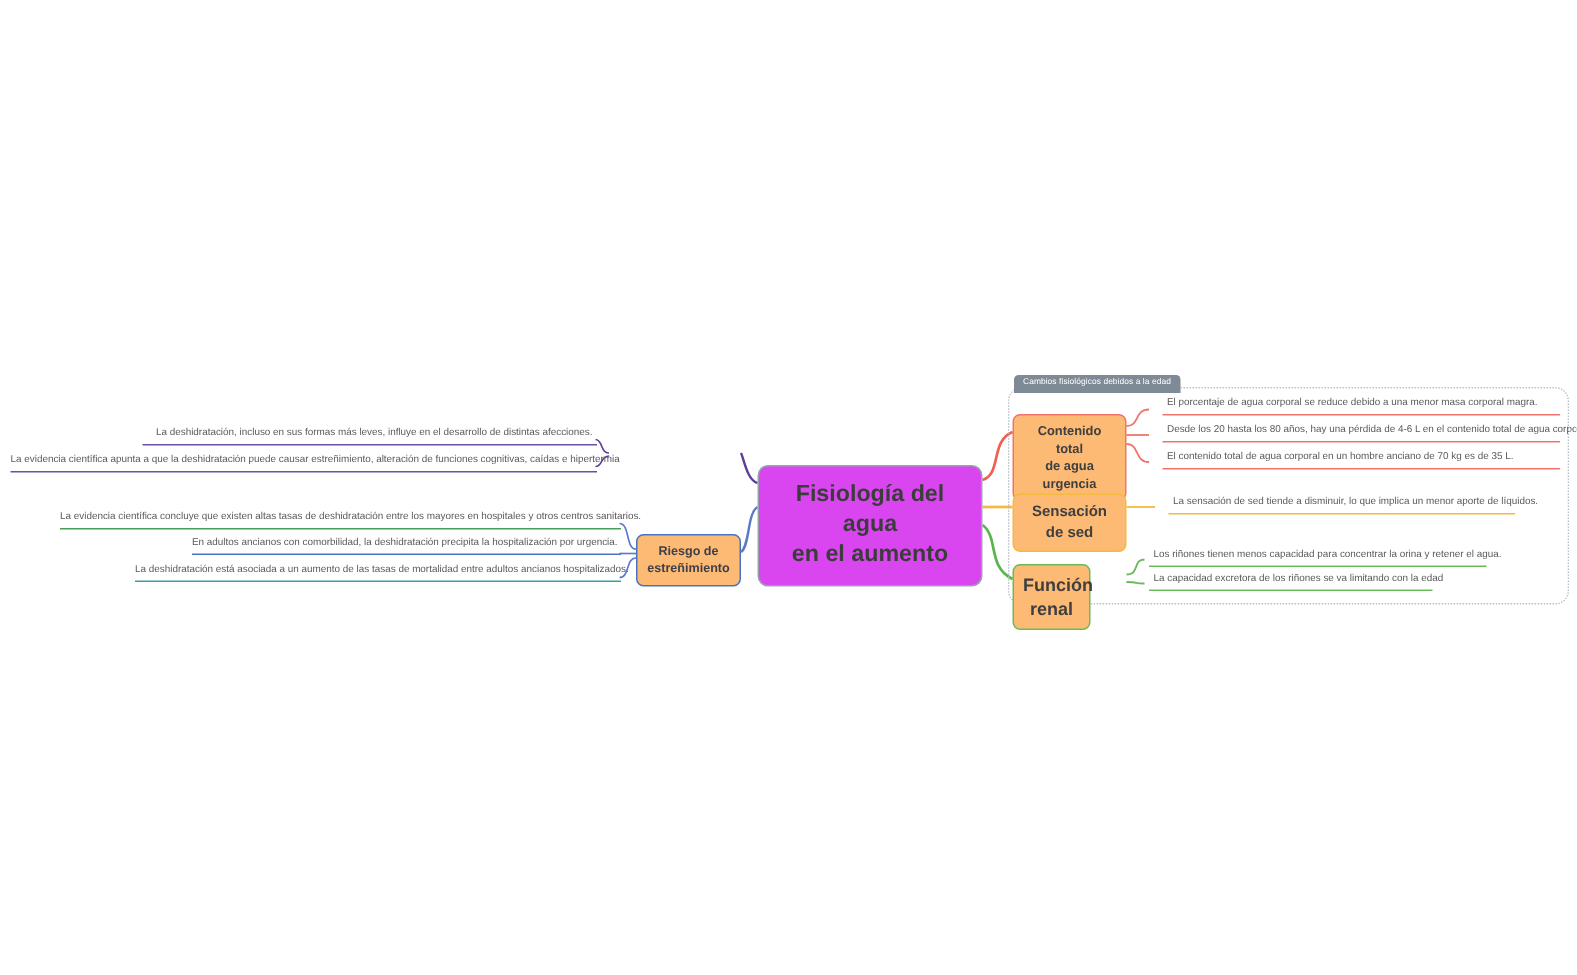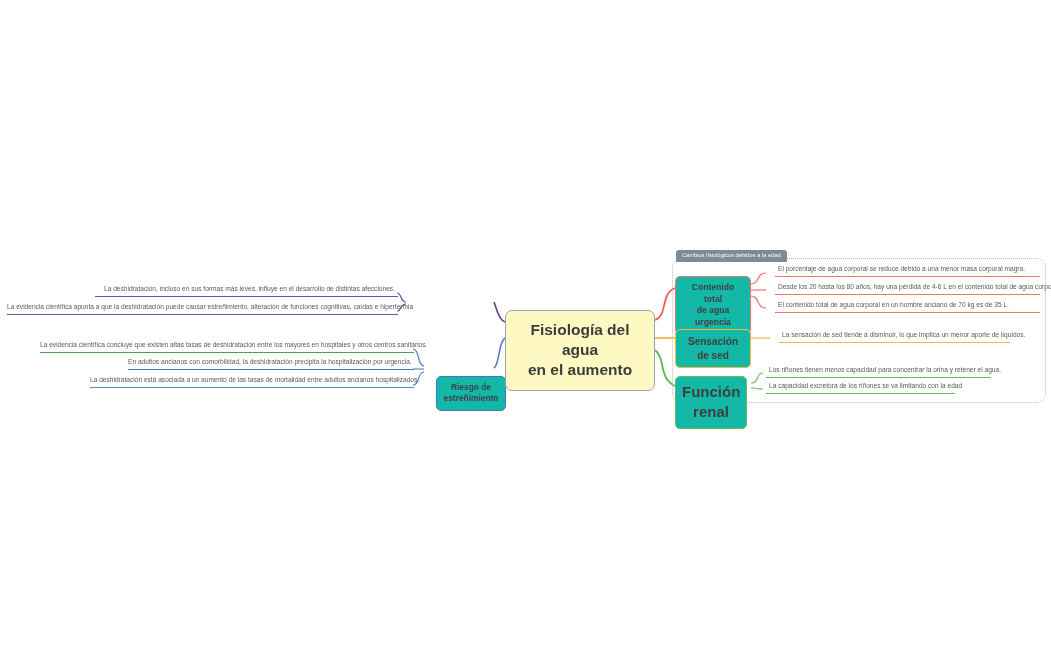--- a/index.html
+++ b/index.html
@@ -30,72 +30,71 @@
   }
 
   
   .central-node {
     position: absolute;
     left: 505px;
     top: 310px;
     width: 150px;
     box-sizing: border-box;
     padding: 9px 8px 10px 8px;
-    background: #fef9c3;
+    background: #d946ef;
     border: 1.3px solid #9aa3ad;
     border-radius: 7px;
     text-align: center;
     font-size: 15.5px;
     font-weight: bold;
     line-height: 1.3;
     color: #3c3c3c;
     z-index: 6;
   }
 
   
   .branch-node {
     position: absolute;
     box-sizing: border-box;
-    background: #14b8a6;
+    background: #fdba74;
     border-radius: 5px;
     text-align: center;
     font-size: 8.4px;
     font-weight: bold;
     line-height: 1.35;
     padding: 5px 6px;
     z-index: 5;
   }
   .branch-consecuencias {
     left: 406px; top: 292px; width: 88px;
     border: 1.3px solid #6b4fa8;
     color: #3f3f4a;
   }
   .branch-riesgo {
-    left: 424px; top: 376px; width: 70px;
+    left: 424px; top: 356px; width: 70px;
     border: 1.3px solid #4a72c4;
     color: #3f3f4a;
-    margin-left: 12px;
   }
   .branch-contenido {
     left: 675px; top: 276px; width: 76px;
     border: 1.3px solid #f0746a;
     color: #3f3f3f;
     font-size: 8.6px;
   }
   .branch-sensacion {
     left: 675px; top: 329px; width: 76px;
     border: 1.3px solid #f5b93f;
     color: #3f3f3f;
     font-size: 10px;
   }
   .branch-funcion {
-    left: 675px; top: 376px; width: 72px;
+    left: 675px; top: 376px; width: 52px;
     border: 1.3px solid #69bb59;
     color: #3f3f3f;
-    font-size: 15px;
+    font-size: 12px;
   }
 
   
   .leaf {
     position: absolute;
     font-size: 6.6px;
     line-height: 1.25;
     color: #5a5a5a;
     white-space: nowrap;
     padding-bottom: 3px;

